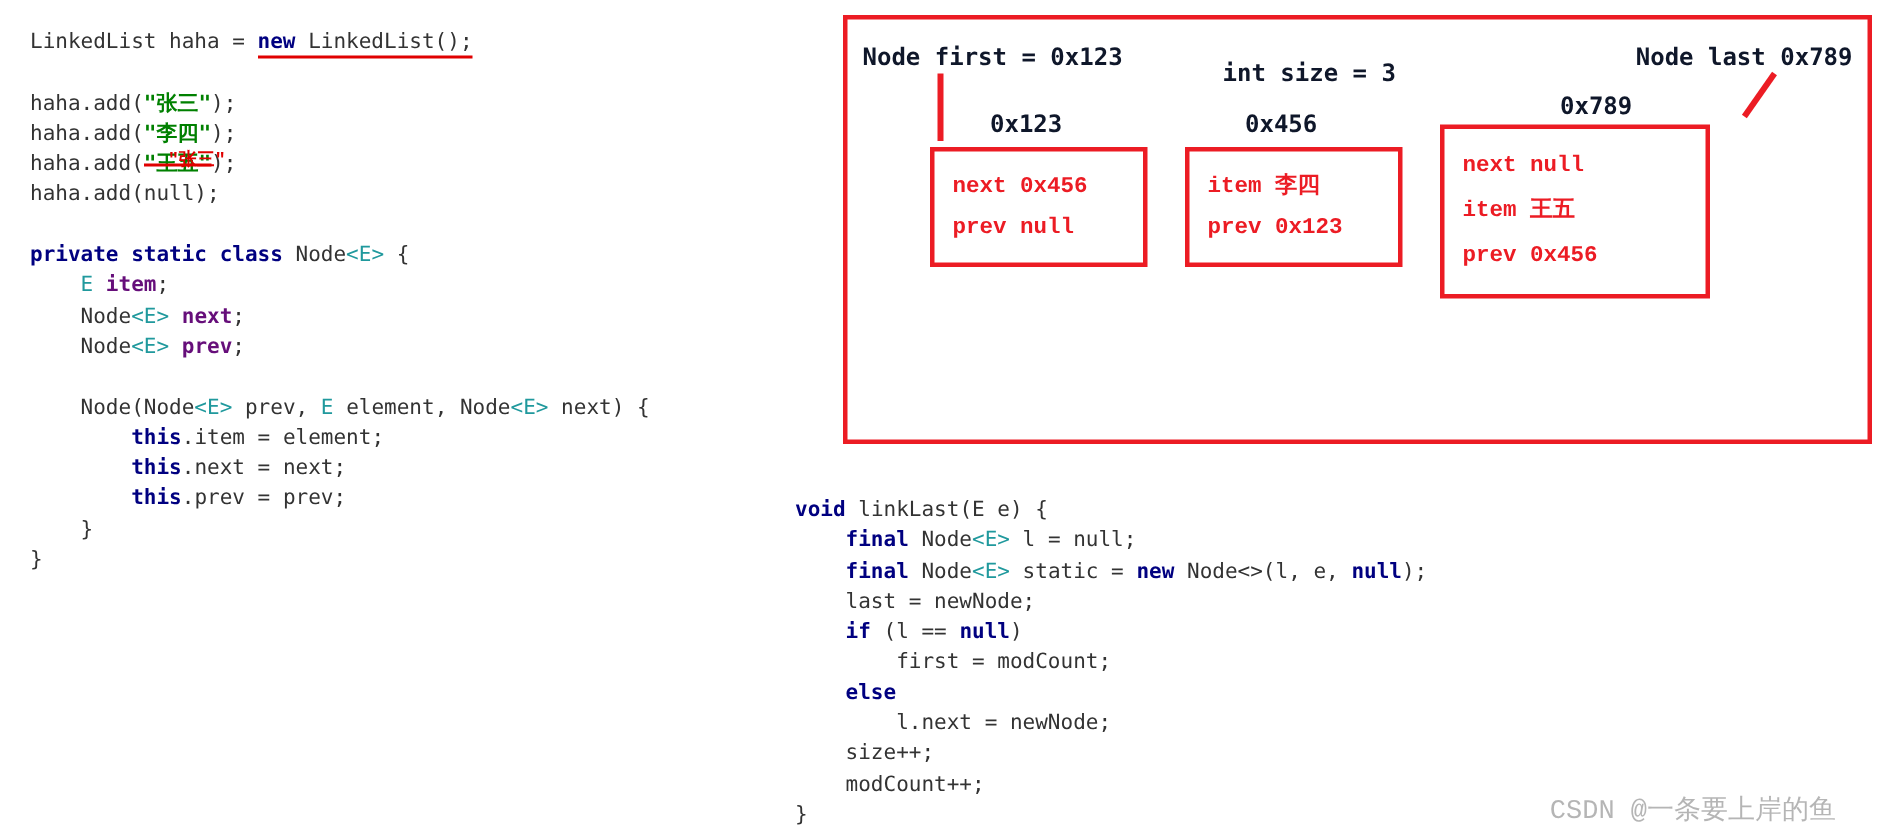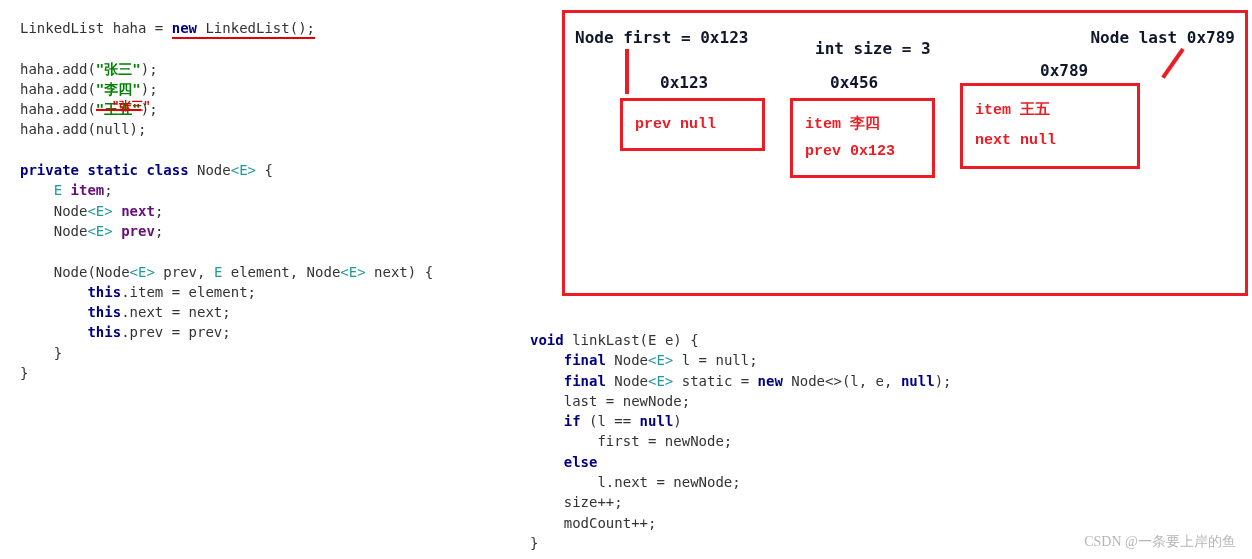--- a/index.html
+++ b/index.html
@@ -12,21 +12,21 @@
   .gen{color:#20999d}
   .underline-red{border-bottom:2px solid #e00000;padding-bottom:1px}
   .strike-red{position:relative;color:#008000;font-weight:bold}
   .strike-red::after{content:"";position:absolute;left:0;right:0;top:50%;border-top:2px solid #e00000}
   .red-overlay{color:#e00000;font-weight:bold;position:absolute}
   .diagram{position:absolute;left:562px;top:10px;width:680px;height:280px;border:3px solid #ec1c24}
   .dlabel{position:absolute;color:#0f172a;font-weight:bold;font-family:Consolas,monospace;font-size:16px}
   .node-box{position:absolute;border:3px solid #ec1c24;padding:10px 12px;color:#ec1c24;font-weight:bold;font-size:15px;line-height:1.8}
   .node-box div{white-space:nowrap}
   .pointer-line{position:absolute;background:#ec1c24}
-  .watermark{position:absolute;right:16px;bottom:8px;color:rgba(120,120,120,.55);font-family:Liberation Serif, serif;font-size:14px}
+  .watermark{position:absolute;right:28px;bottom:8px;color:rgba(120,120,120,.55);font-family:Liberation Mono, monospace;font-size:18px}
 </style>
 </head>
 <body>
 
 <div class="left">
 <pre><span>LinkedList haha = </span><span class="underline-red"><span class="kw">new </span><span>LinkedList</span><span>();</span></span>
 
 <span>haha.add(</span><span class="str">"张三"</span><span>);</span>
 <span>haha.add(</span><span class="str">"李四"</span><span>);</span>
 <span>haha.add(</span><span class="strike-red">"王五"</span><span>);</span>
@@ -52,41 +52,43 @@
   <span class="dlabel" style="right:10px;top:15px"><span>Node  last</span> <span>0x789</span></span>
 
   <div class="pointer-line" style="left:60px;top:36px;width:4px;height:45px"></div>
   <div class="pointer-line" style="right:60px;top:36px;width:4px;height:35px;transform:rotate(35deg);transform-origin:top"></div>
 
   <span class="dlabel" style="left:95px;top:60px">0x123</span>
   <span class="dlabel" style="left:265px;top:60px">0x456</span>
   <span class="dlabel" style="left:475px;top:48px">0x789</span>
 
   <div class="node-box" style="left:55px;top:85px;width:115px">
+    <div><span>next</span> <span>0x456</span></div>
     <div><span>prev</span>  <span>null</span></div>
   </div>
 
   <div class="node-box" style="left:225px;top:85px;width:115px">
     <div><span>item</span> <span>李四</span></div>
     <div><span>prev</span> <span>0x123</span></div>
   </div>
 
   <div class="node-box" style="left:395px;top:70px;width:150px;line-height:2">
+    <div><span>next</span>  <span>null</span></div>
     <div><span>item</span>  <span>王五</span></div>
-    <div><span>next</span>  <span>null</span></div>
+    <div><span>prev</span>  <span>0x456</span></div>
   </div>
 </div>
 
 <div class="right-code">
 <pre><span class="kw">void </span><span>linkLast</span><span>(E e) {</span>
     <span class="kw">final </span><span>Node</span><span class="gen">&lt;E&gt;</span><span> l = null;</span>
     <span class="kw">final </span><span>Node</span><span class="gen">&lt;E&gt;</span><span> static = </span><span class="kw">new </span><span>Node&lt;&gt;</span><span>(l, e, </span><span class="kw">null</span><span>);</span>
     <span>last = newNode;</span>
     <span class="kw">if </span><span>(l == </span><span class="kw">null</span><span>)</span>
-        <span>first = newNode;</span>
+        <span>first = modCount;</span>
     <span class="kw">else</span>
         <span>l.next = newNode;</span>
     <span>size++;</span>
     <span>modCount++;</span>
 <span>}</span></pre>
 </div>
 
 <div class="watermark">CSDN @一条要上岸的鱼</div>
 
 </body></html>

